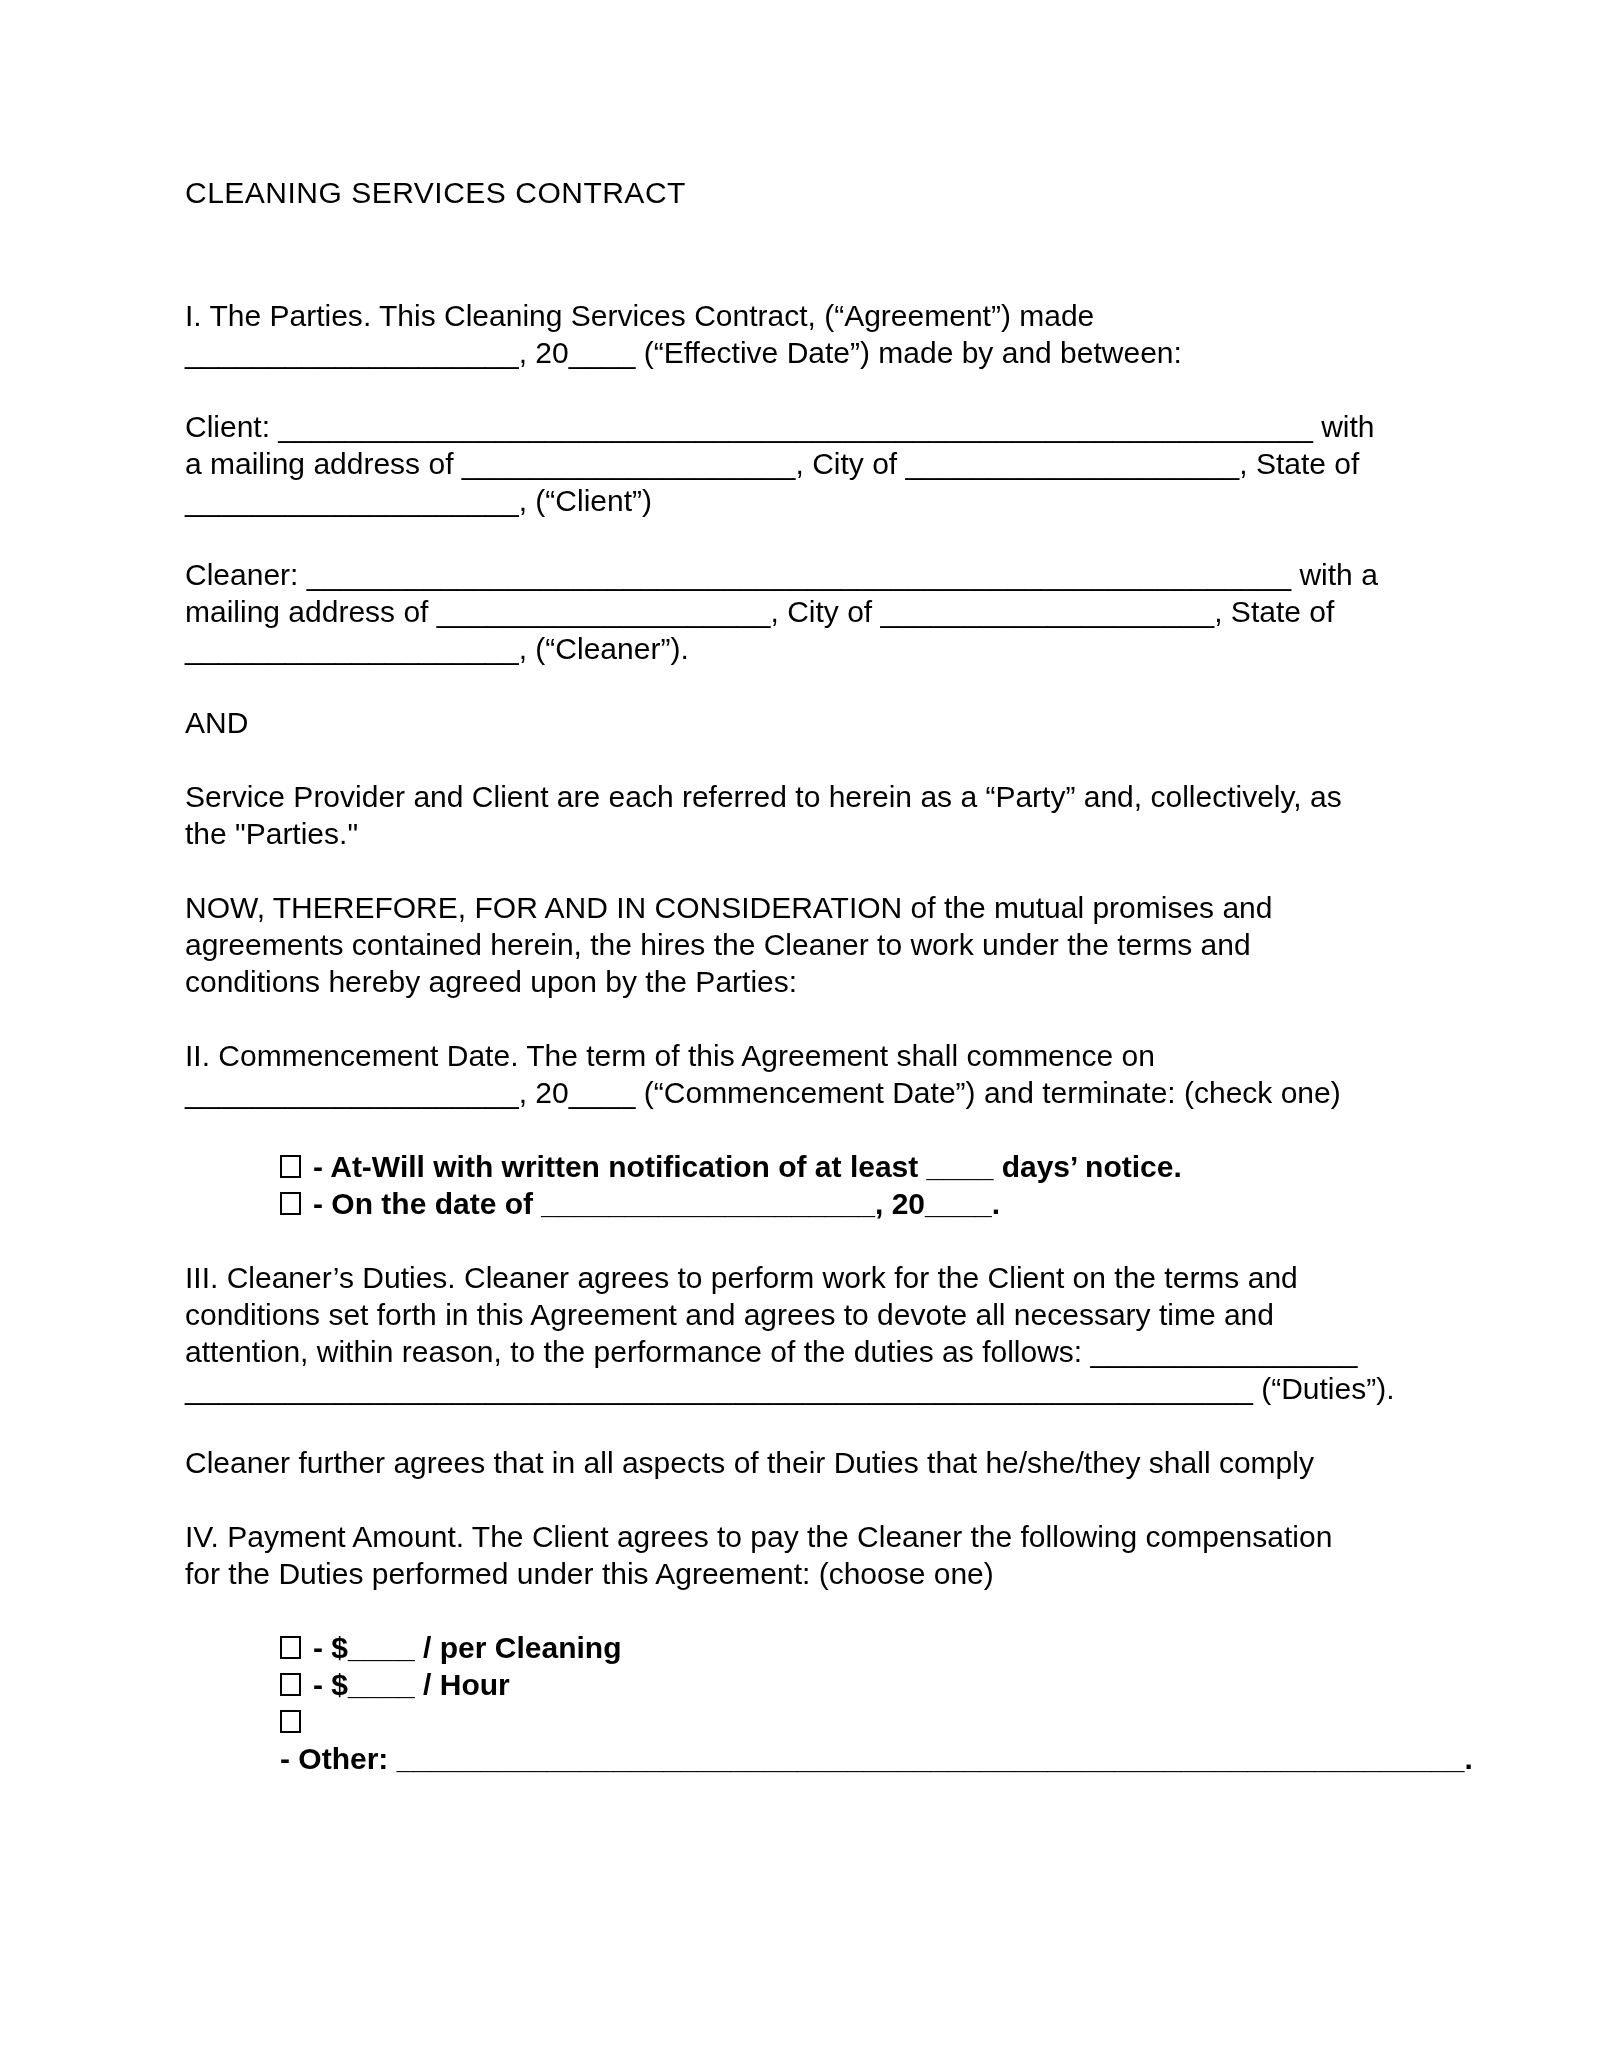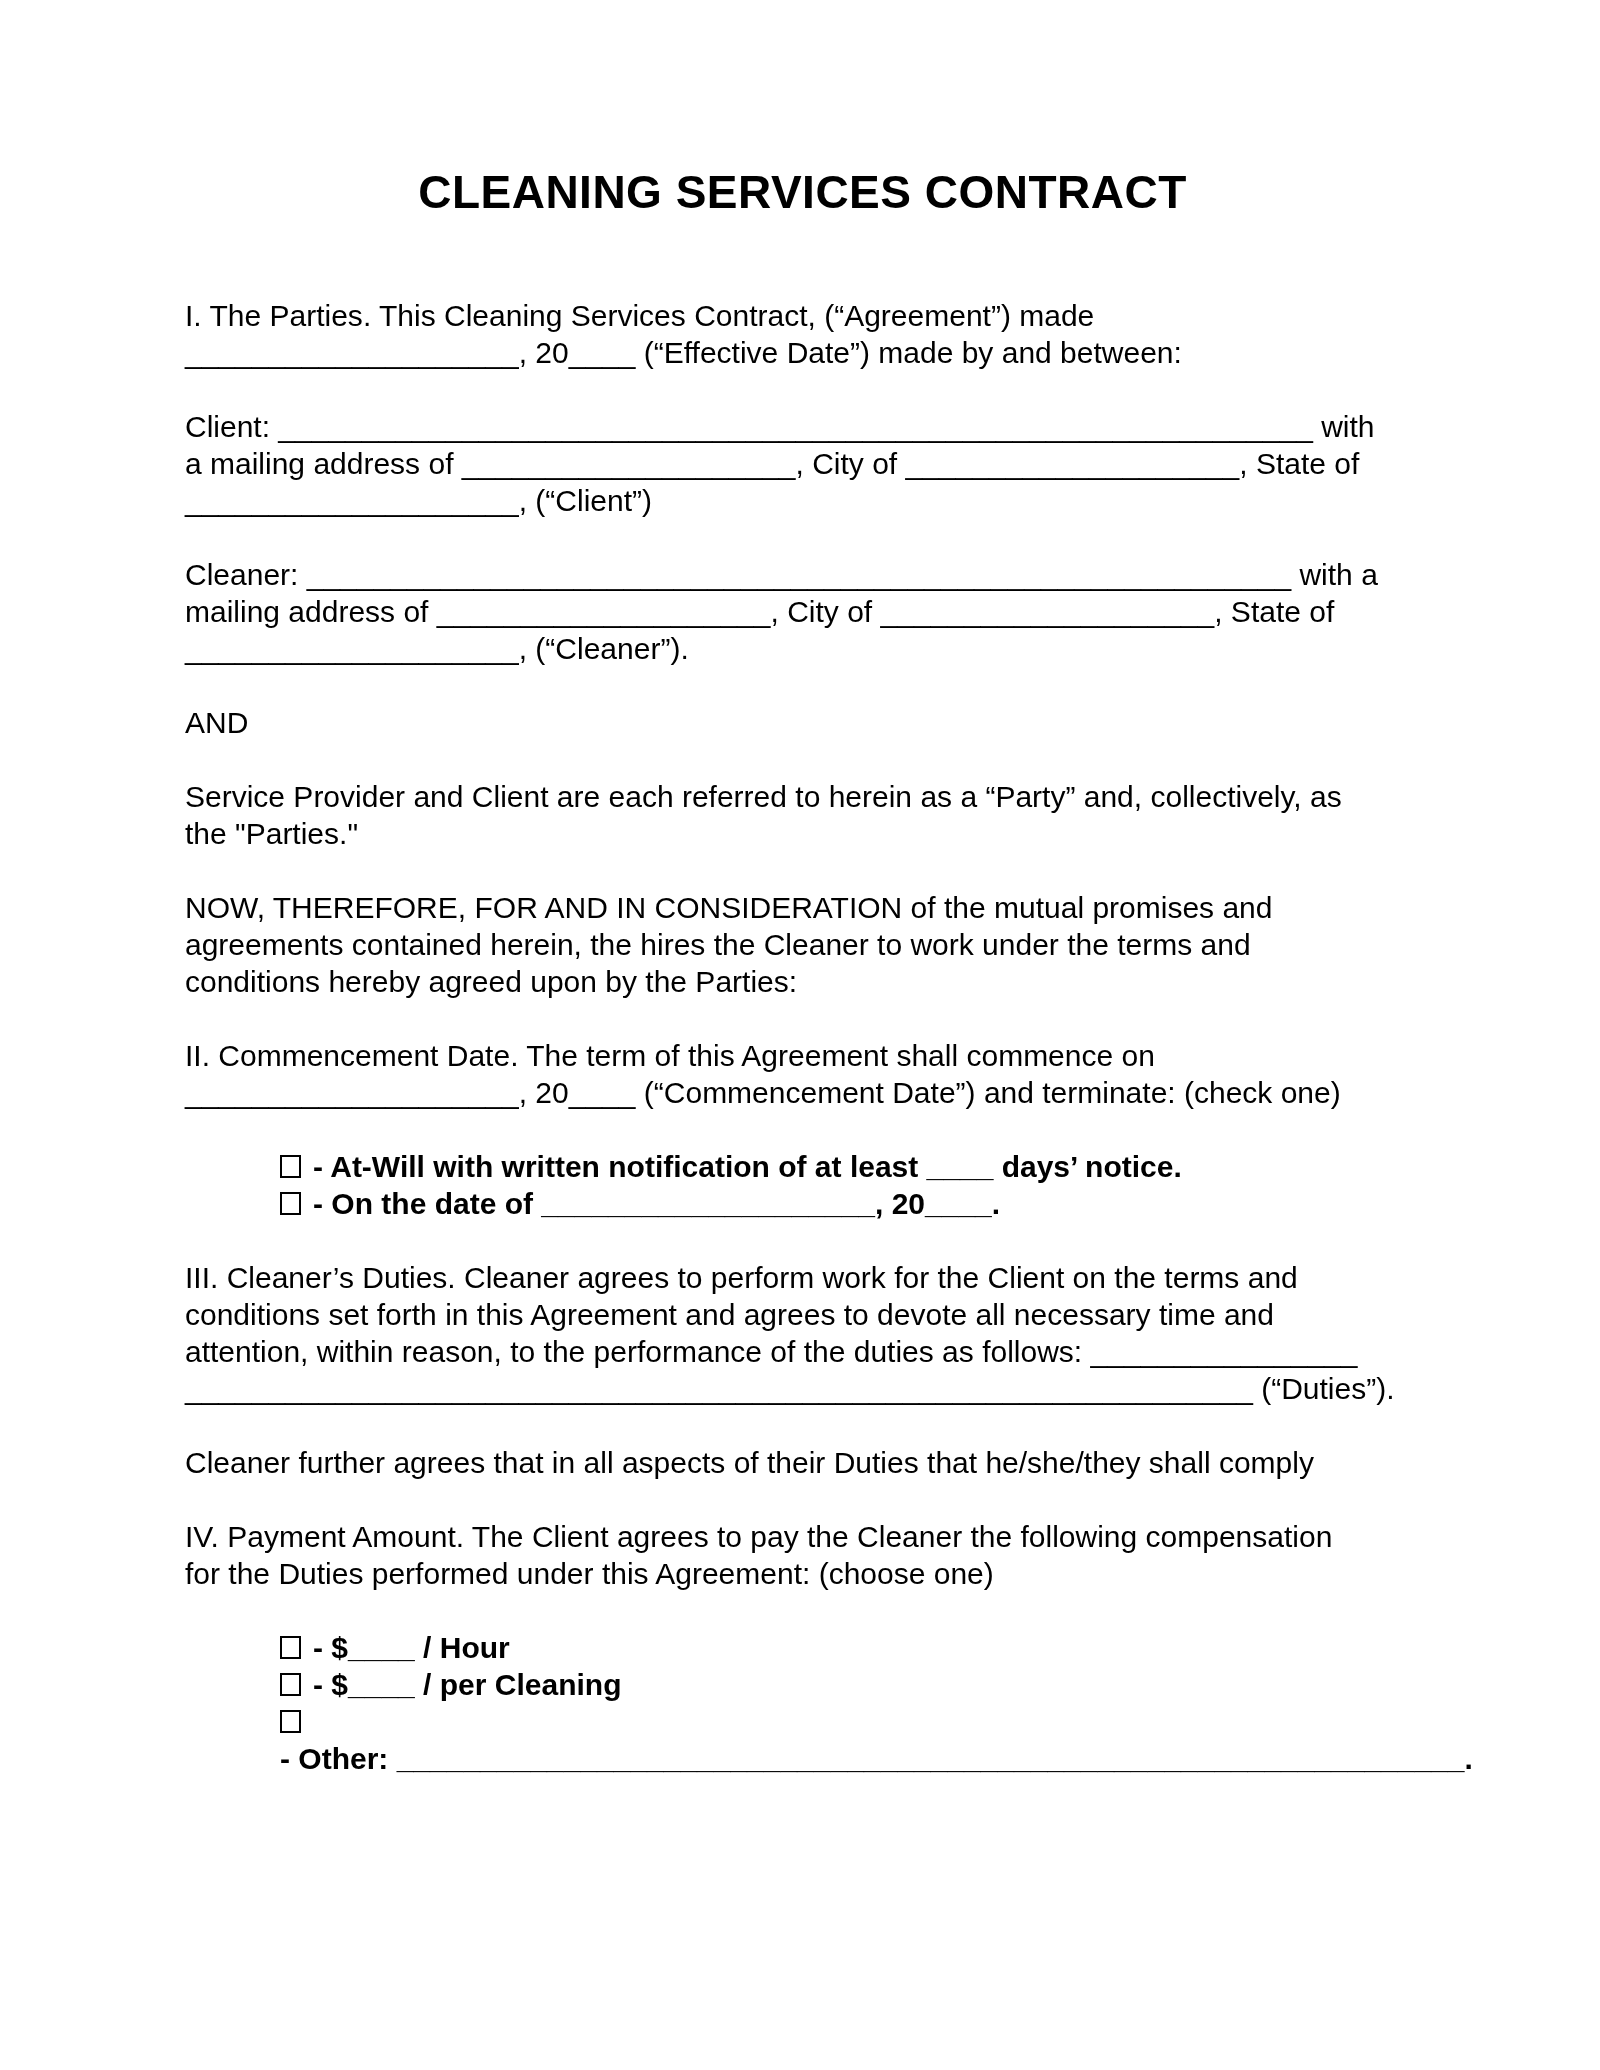--- a/index.html
+++ b/index.html
@@ -16,24 +16,23 @@
     -webkit-font-smoothing: antialiased;
   }
   .page {
     box-sizing: border-box;
     width: 1600px;
     height: 2070px;
     padding: 165px 180px 60px 185px;
     overflow: hidden;
   }
   h1.doc-title {
-    font-size: 46px;
+    font-size: 30px;
     line-height: 55px;
-    font-weight: bold;
-    text-align: center;
+    font-weight: normal;
     margin: 0 0 77px 0;
     letter-spacing: 0.5px;
   }
   p.para {
     margin: 0 0 37px 0;
     line-height: 37px;
   }
   .line { white-space: pre; }
   strong { font-weight: normal; }
   .options {
@@ -116,24 +115,24 @@
     <span class="line">Cleaner further agrees that in all aspects of their Duties that he/she/they shall comply</span><br>
   </p>
 
   <p class="para">
     <span class="line"><strong>IV. Payment Amount</strong><span>. The Client agrees to pay the Cleaner the following compensation</span></span><br>
     <span class="line"><span>for the Duties performed under this Agreement: (</span><strong>choose one</strong><span>)</span></span>
   </p>
 
   <div class="options">
     <div class="option">
-      <span class="checkbox"></span><span class="line">- $____ / Hour</span>
+      <span class="checkbox"></span><span class="line">- $____ / per Cleaning</span>
     </div>
     <div class="option">
-      <span class="checkbox"></span><span class="line">- $____ / per Cleaning</span>
+      <span class="checkbox"></span><span class="line">- $____ / Hour</span>
     </div>
     <div class="option">
       <span class="checkbox"></span><span class="line">- Other: ________________________________________________________________.</span>
     </div>
   </div>
 
 
 </div>
 
 </body></html>

